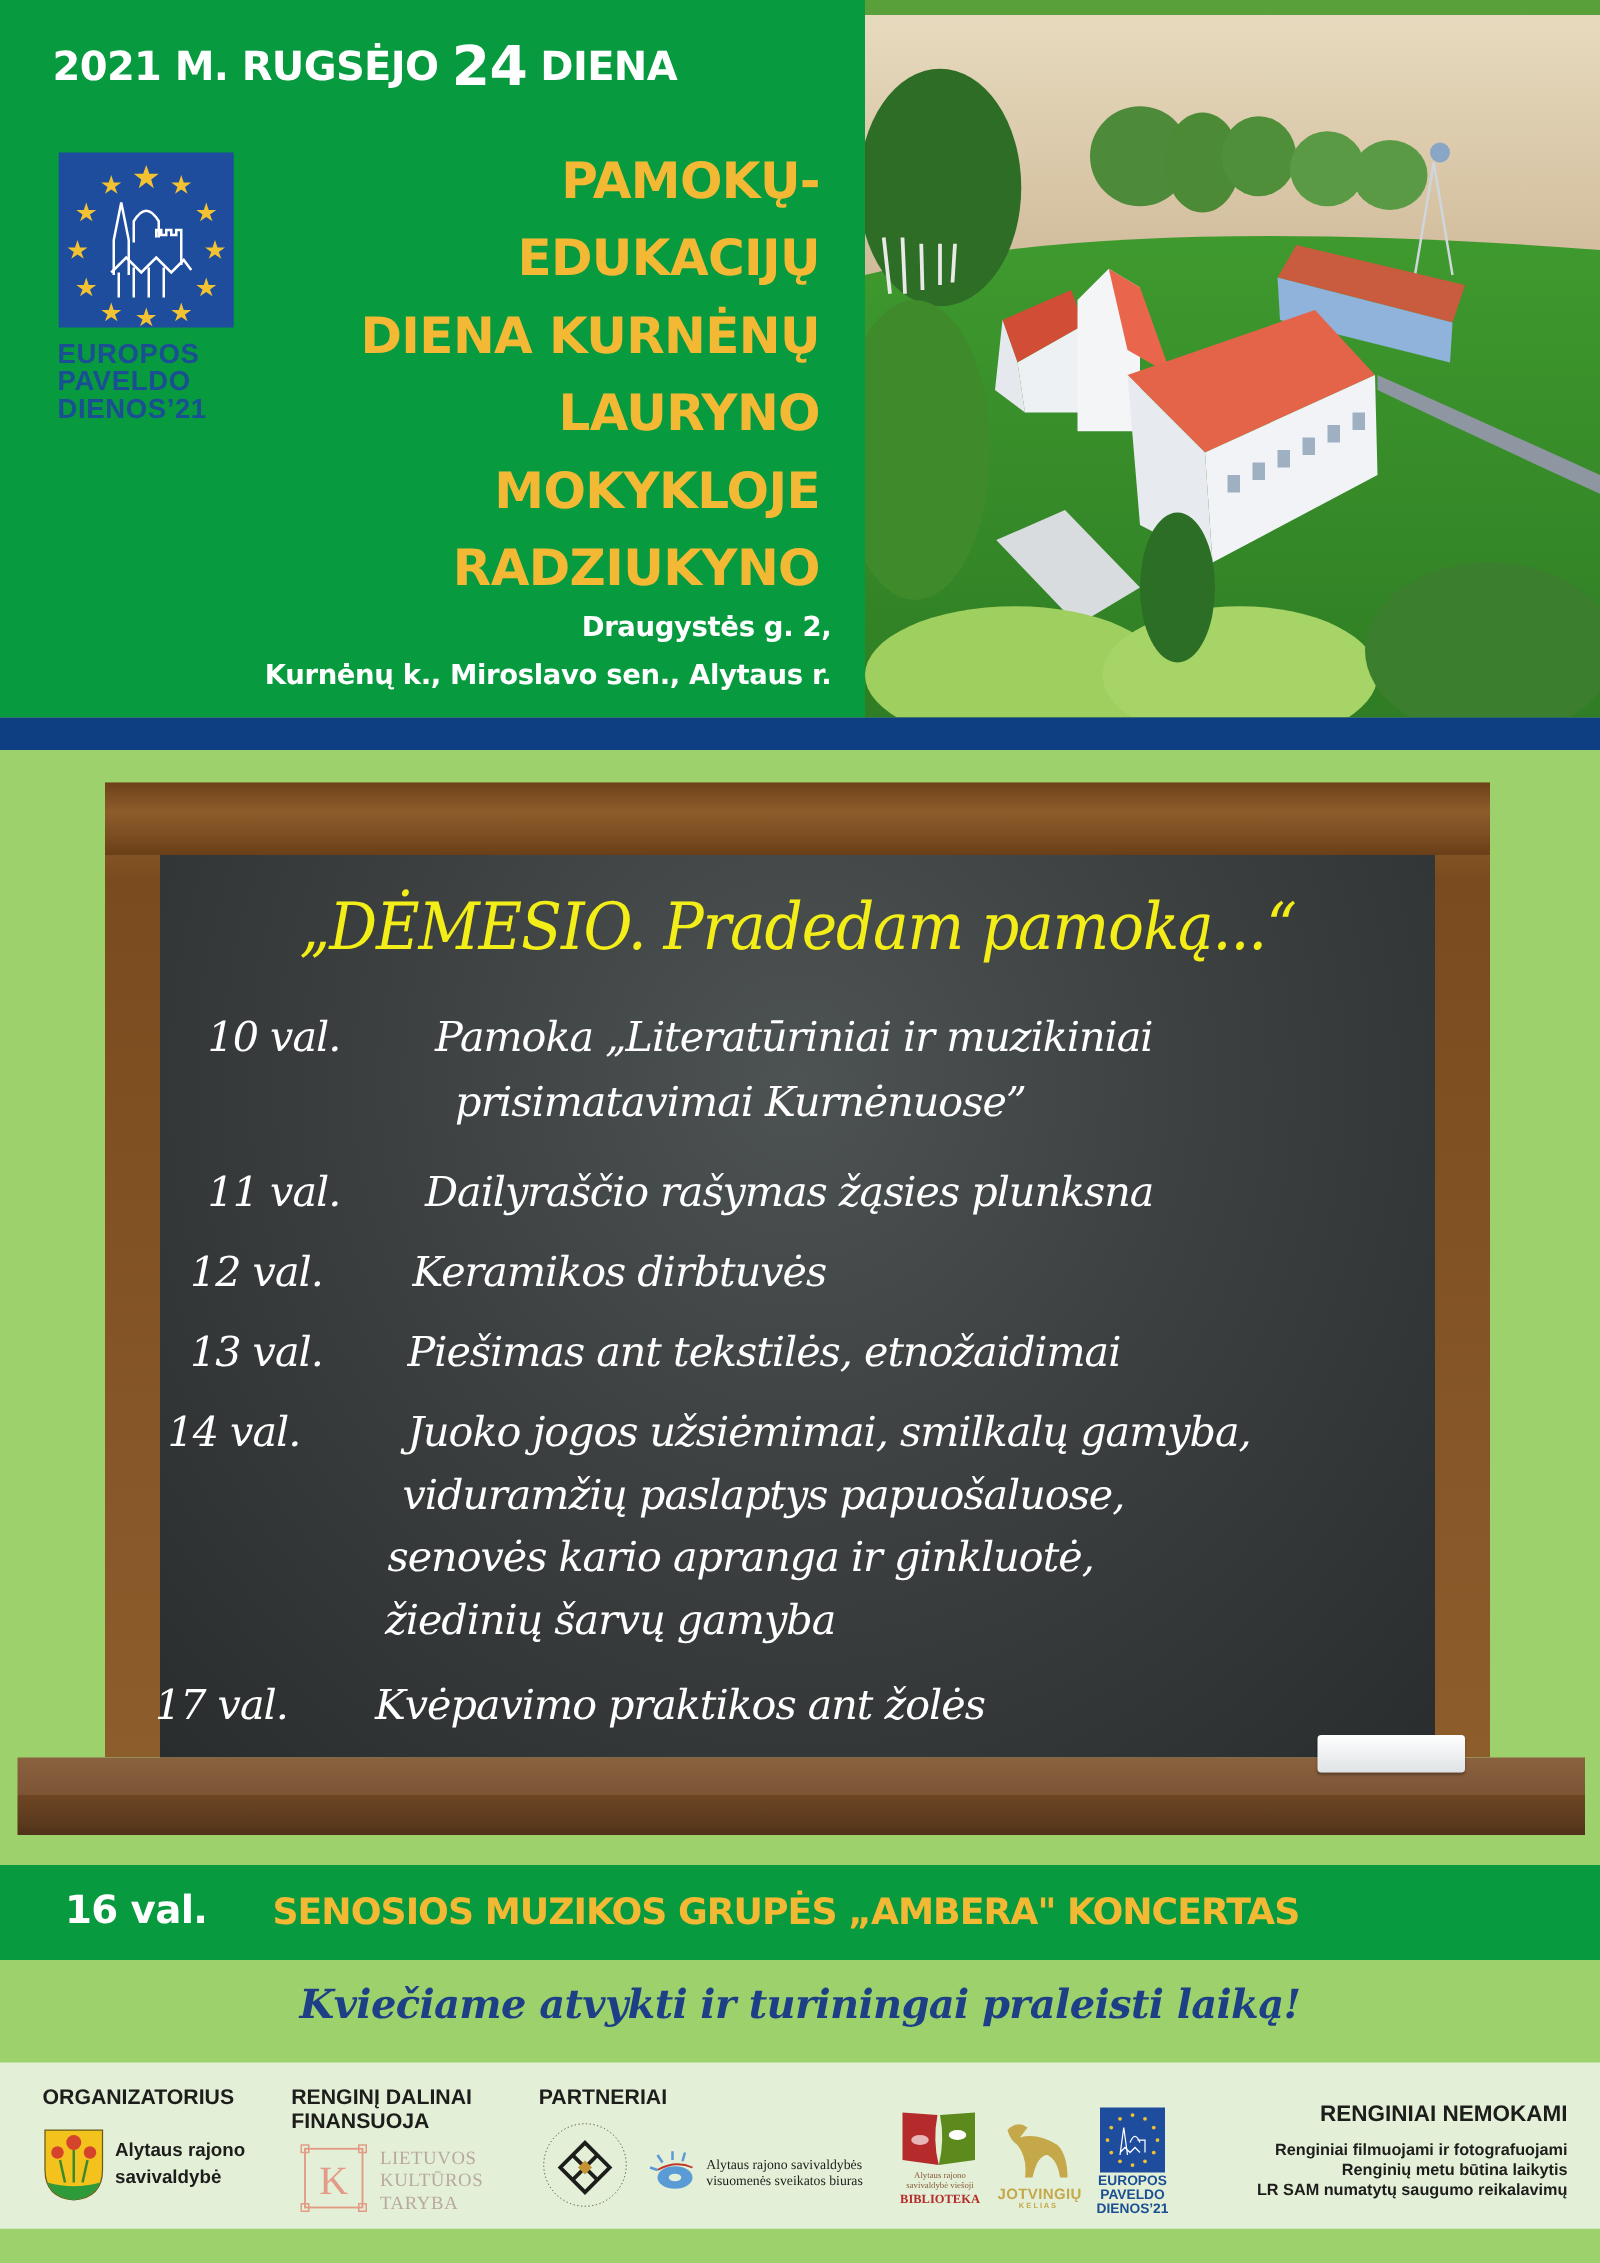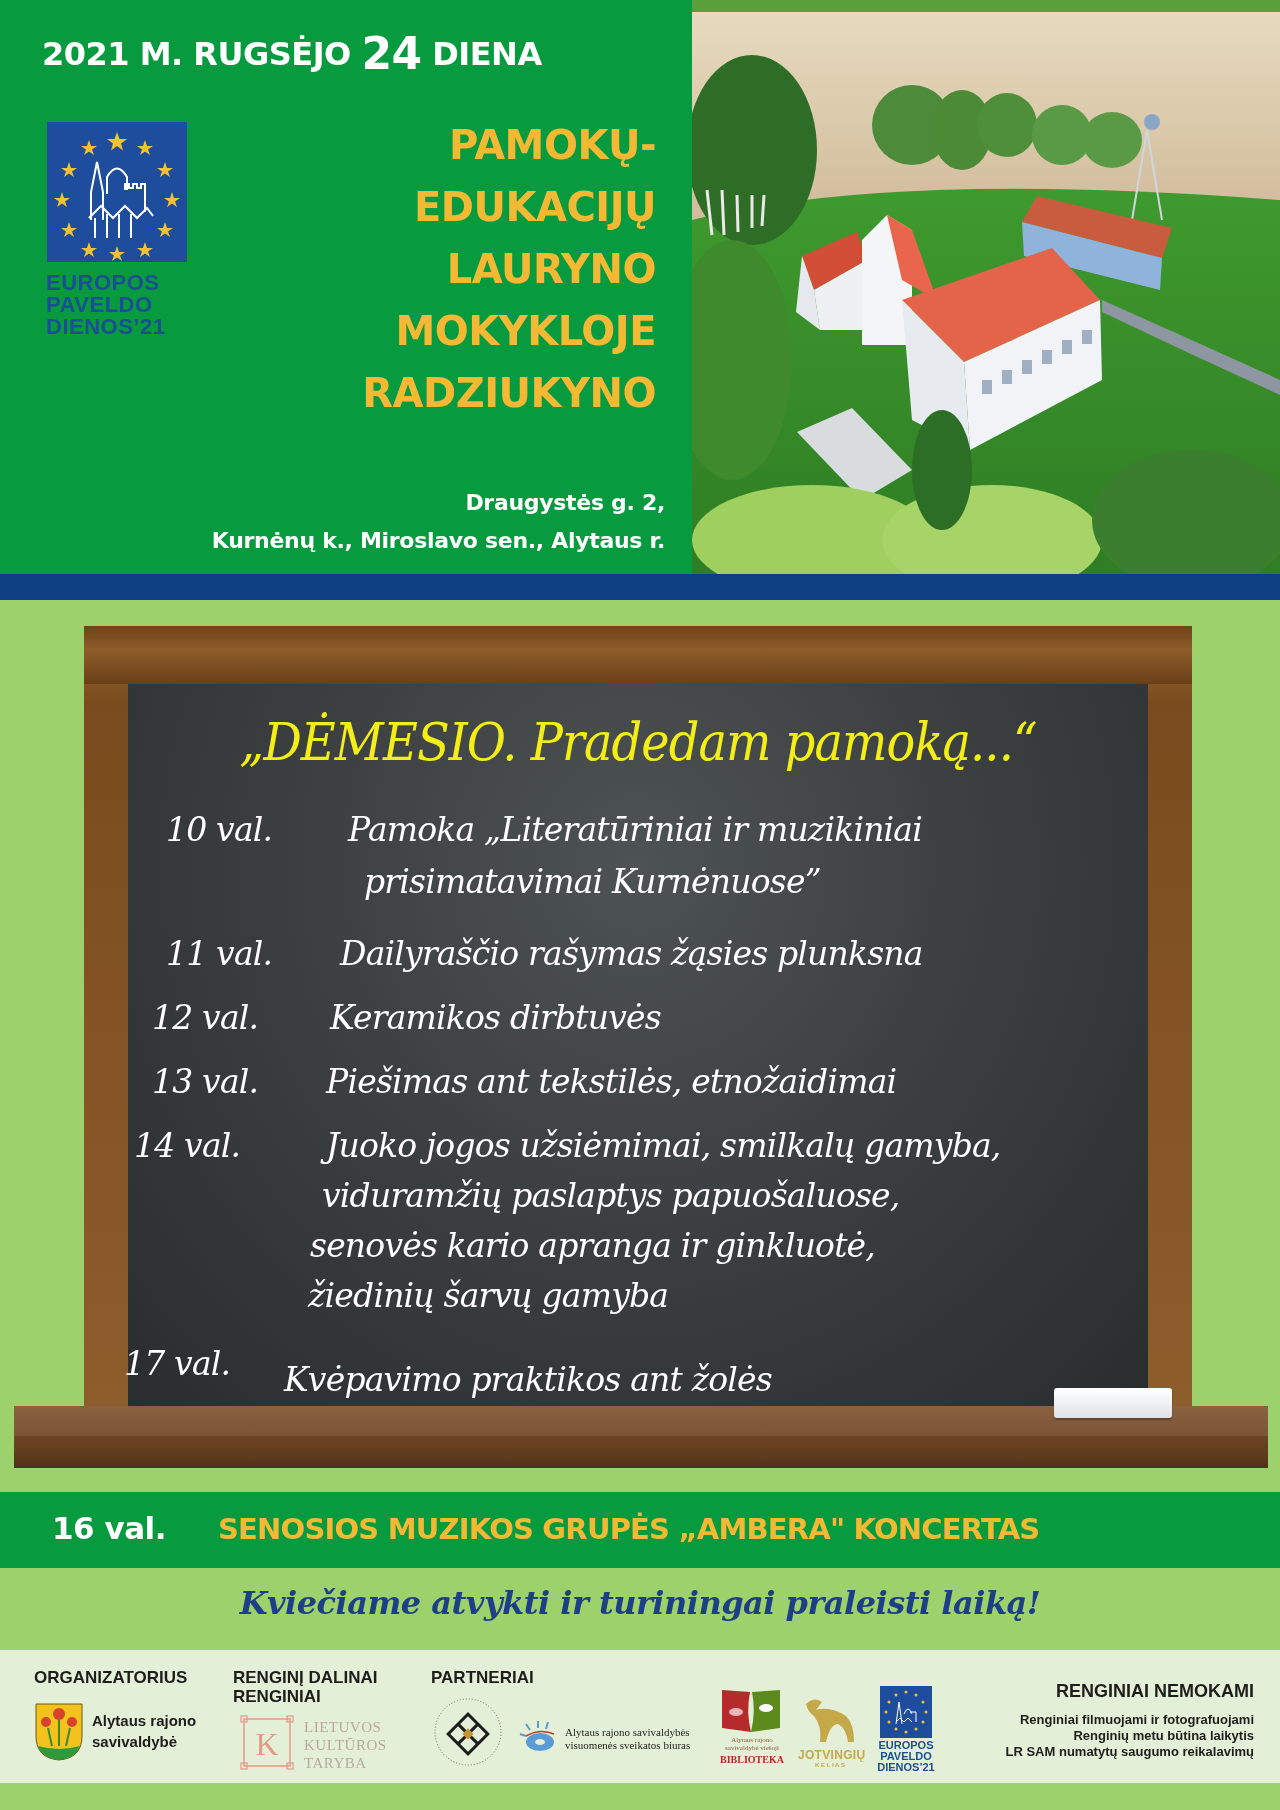--- a/index.html
+++ b/index.html
@@ -103,20 +103,21 @@
     </div>
     <div class="ehd-text">
       <div>EUROPOS</div>
       <div>PAVELDO</div>
       <div>DIENOS’21</div>
     </div>
 
     <div class="title-block">
       <div>PAMOKŲ-</div>
       <div>EDUKACIJŲ</div>
+      <div>DIENA KURNĖNŲ</div>
       <div>LAURYNO</div>
       <div>MOKYKLOJE</div>
       <div>RADZIUKYNO</div>
     </div>
 
     <div class="address">
       <div>Draugystės g. 2,</div>
       <div>Kurnėnų k., Miroslavo sen., Alytaus r.</div>
     </div>
   </div>
@@ -229,21 +230,21 @@
   <div class="sched-row" style="left:0;top:1120px;">
     <span class="sched-time" style="left:134px;top:0;">14 val.</span>
     <span class="sched-text" style="left:326px;top:0;">Juoko jogos užsiėmimai, smilkalų gamyba,</span>
     <span class="sched-text" style="left:322px;top:50px;">viduramžių paslaptys papuošaluose,</span>
     <span class="sched-text" style="left:310px;top:100px;">senovės kario apranga ir ginkluotė,</span>
     <span class="sched-text" style="left:308px;top:150px;">žiedinių šarvų gamyba</span>
   </div>
 
   <div class="sched-row" style="left:0;top:1338px;">
     <span class="sched-time" style="left:124px;top:0;">17 val.</span>
-    <span class="sched-text" style="left:284px;top:0;margin-top:16px;">Kvėpavimo praktikos ant žolės</span>
+    <span class="sched-text" style="left:300px;top:0;">Kvėpavimo praktikos ant žolės</span>
   </div>
 </div>
 
 <div class="concert-bar">
   <span class="concert-time">16 val.</span>
   <span class="concert-text">SENOSIOS MUZIKOS GRUPĖS „AMBERA" KONCERTAS</span>
 </div>
 
 <div class="invite">Kviečiame atvykti ir turiningai praleisti laiką!</div>
 
@@ -266,21 +267,21 @@
         </g>
     </svg>
   </div>
   <div class="f-text" style="left:92px;top:60px;">
     <div>Alytaus rajono</div>
     <div>savivaldybė</div>
   </div>
 
   <div class="f-head" style="left:233px;top:18px;">
     <div>RENGINĮ DALINAI</div>
-    <div>RENGINIAI</div>
+    <div>FINANSUOJA</div>
   </div>
   <div class="logo-box" style="left:240px;top:65px;width:54px;height:55px;">
     <svg viewBox="0 0 54 55">
       <rect x="4" y="4" width="46" height="47" fill="none" stroke="#e39a86" stroke-width="1.5"></rect>
       <rect x="1" y="1" width="6" height="6" fill="none" stroke="#e39a86" stroke-width="1.2"></rect>
       <rect x="47" y="1" width="6" height="6" fill="none" stroke="#e39a86" stroke-width="1.2"></rect>
       <rect x="1" y="48" width="6" height="6" fill="none" stroke="#e39a86" stroke-width="1.2"></rect>
       <rect x="47" y="48" width="6" height="6" fill="none" stroke="#e39a86" stroke-width="1.2"></rect>
       <text x="27" y="40" text-anchor="middle" font-family="Liberation Serif, serif" font-size="32" fill="#e39a86">K</text>
     </svg>

